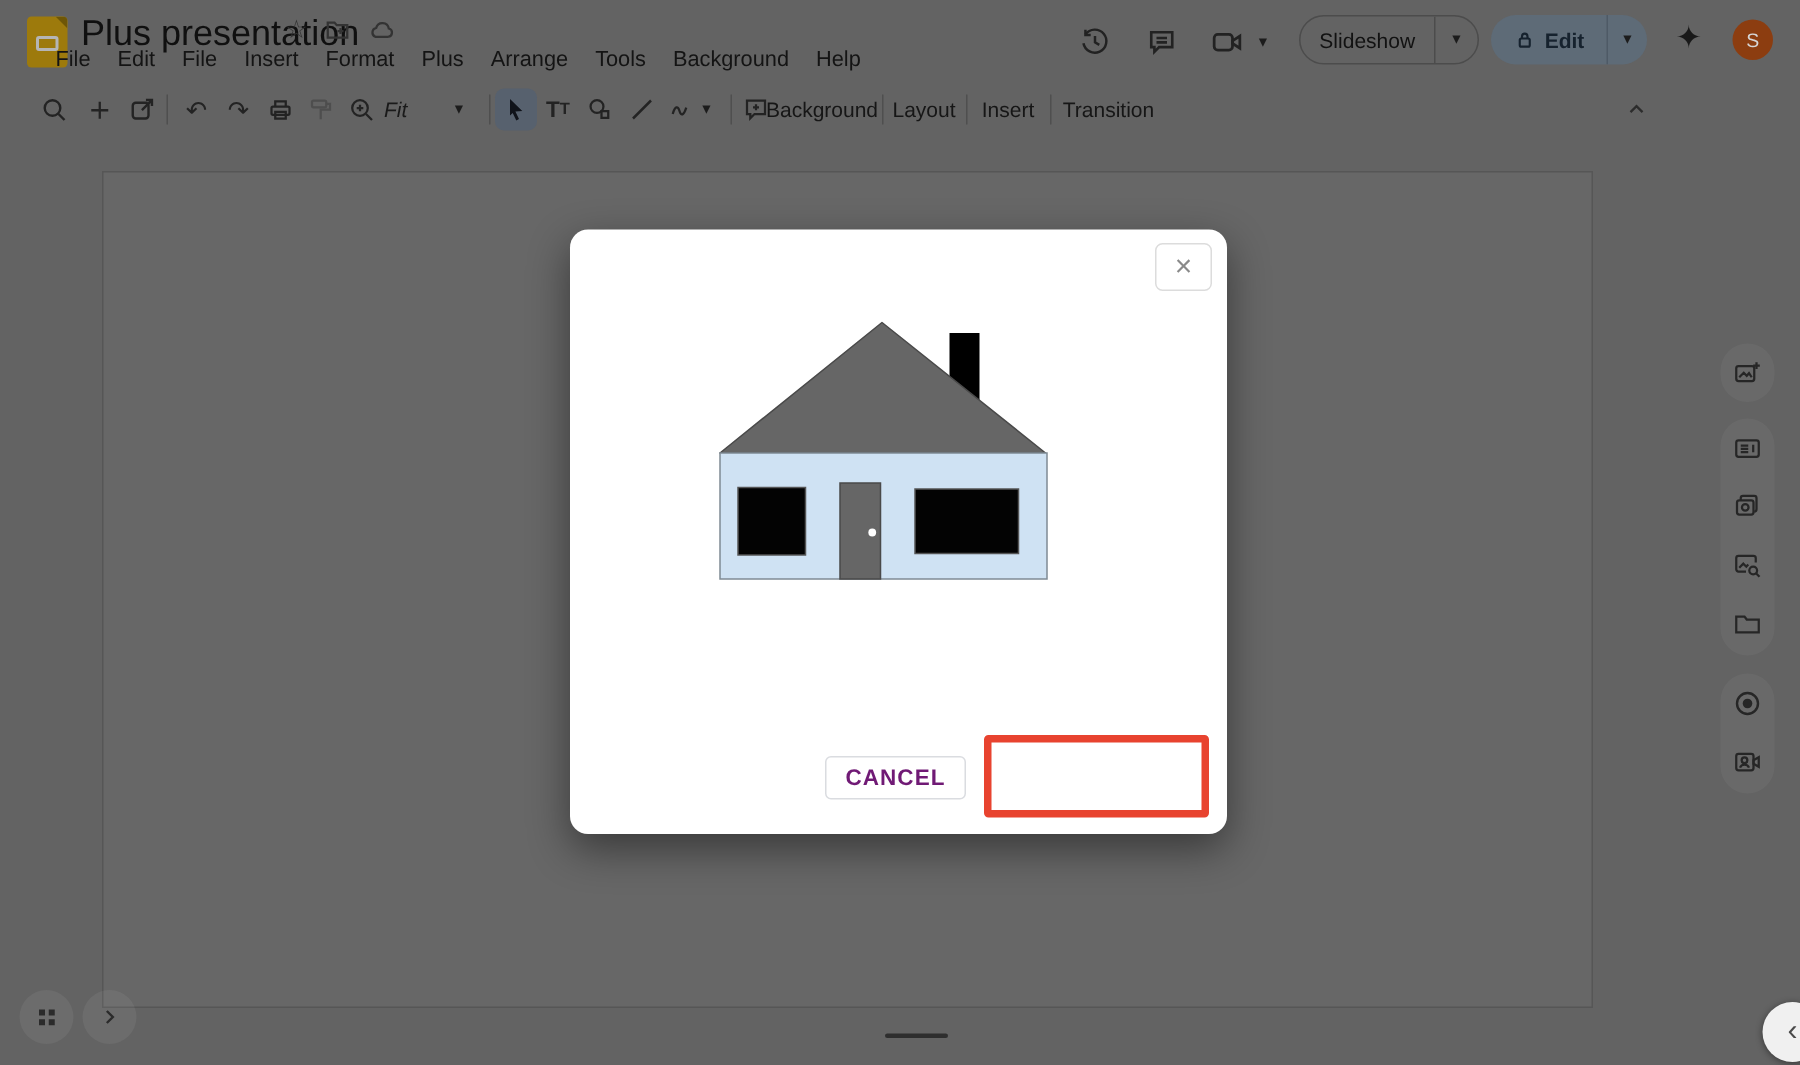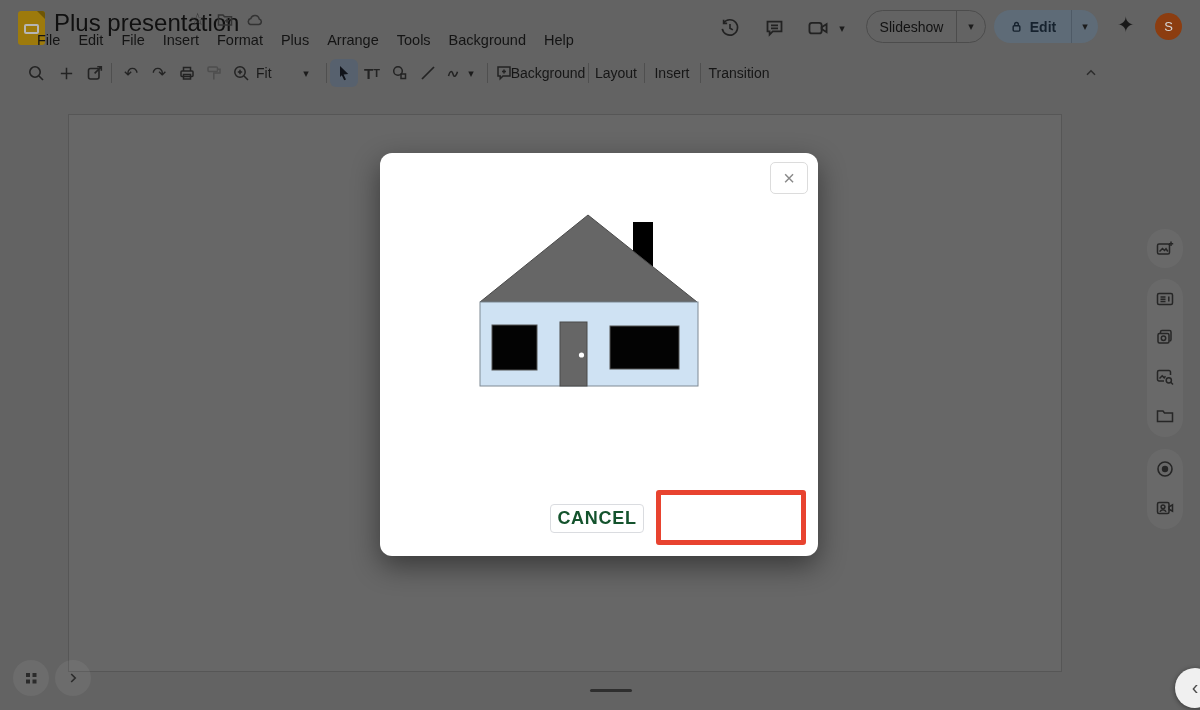--- a/index.html
+++ b/index.html
@@ -59,21 +59,21 @@
     box-shadow:0 1px 5px rgba(0,0,0,0.45); display:flex; align-items:center; justify-content:center; z-index:40; }
   .float-help .g { font-size:20px; color:#4a4a4a; margin-top:-2px; }
 
   
   .dialog { position:absolute; left:380px; top:153px; width:438px; height:403px; background:#ffffff; border-radius:12px;
     box-shadow:0 10px 28px rgba(0,0,0,0.45); z-index:20; }
   .dlg-close { position:absolute; right:10px; top:9px; width:38px; height:32px; border:1.5px solid #dcdcdc; border-radius:5px;
     background:#fff; display:flex; align-items:center; justify-content:center; font-size:20px; color:#8a8a8a; cursor:pointer; }
   .house-wrap { position:absolute; left:98px; top:60px; width:222px; height:176px; }
   .dlg-btn { position:absolute; background:#fff; border:1px solid #dadce0; border-radius:4px;
-    font-family:"Liberation Sans", sans-serif; font-size:18px; font-weight:bold; letter-spacing:0.7px; color:#14532d;
+    font-family:"Liberation Sans", sans-serif; font-size:15px; font-weight:bold; letter-spacing:0.7px; color:#701a75;
     display:flex; align-items:center; justify-content:center; cursor:pointer; }
   .btn-cancel { left:170px; top:351px; width:94px; height:29px; }
   .btn-insert { left:286px; top:350px; width:130px; height:31px; }
   .highlight-box { position:absolute; left:276px; top:337px; width:150px; height:55px; border:5px solid #e8432f; border-radius:3px; pointer-events:none; }
 
   svg { display:block; }
 </style>
 </head>
 <body>
 
@@ -197,21 +197,21 @@
       <rect x="3" y="3" width="9.5" height="4.5" rx="1"></rect>
         <path d="M12.5 5.2 H15 V9 H8.8 V12 M8.8 12 V15.5"></path>
     </svg>
   </div>
   <div class="tb" style="left:227px;">
     <svg width="18" height="18" viewBox="0 0 18 18" fill="none" stroke="#232323" stroke-width="1.5">
       <circle cx="8" cy="8" r="5.2"></circle>
         <path d="M12 12 L16 16 M8 5.8 V10.2 M5.8 8 H10.2"></path>
     </svg>
   </div>
-  <div class="tb-label" style="left:256px;">
+  <div class="tb-label" style="left:256px;font-style:italic;">
     <span>Fit</span>
   </div>
   <div class="tb" style="left:296px; width:20px;">
     <span class="caret">▾</span>
   </div>
   <div class="tb-div" style="left:326px;"></div>
   <div class="tb sel" style="left:330px;">
     <svg width="18" height="18" viewBox="0 0 18 18">
       <path d="M5 2 L13.2 10 L8.6 10.4 L11 15.4 L9.2 16.3 L6.8 11.3 L5 13 Z" fill="#10131a"></path>
     </svg>

